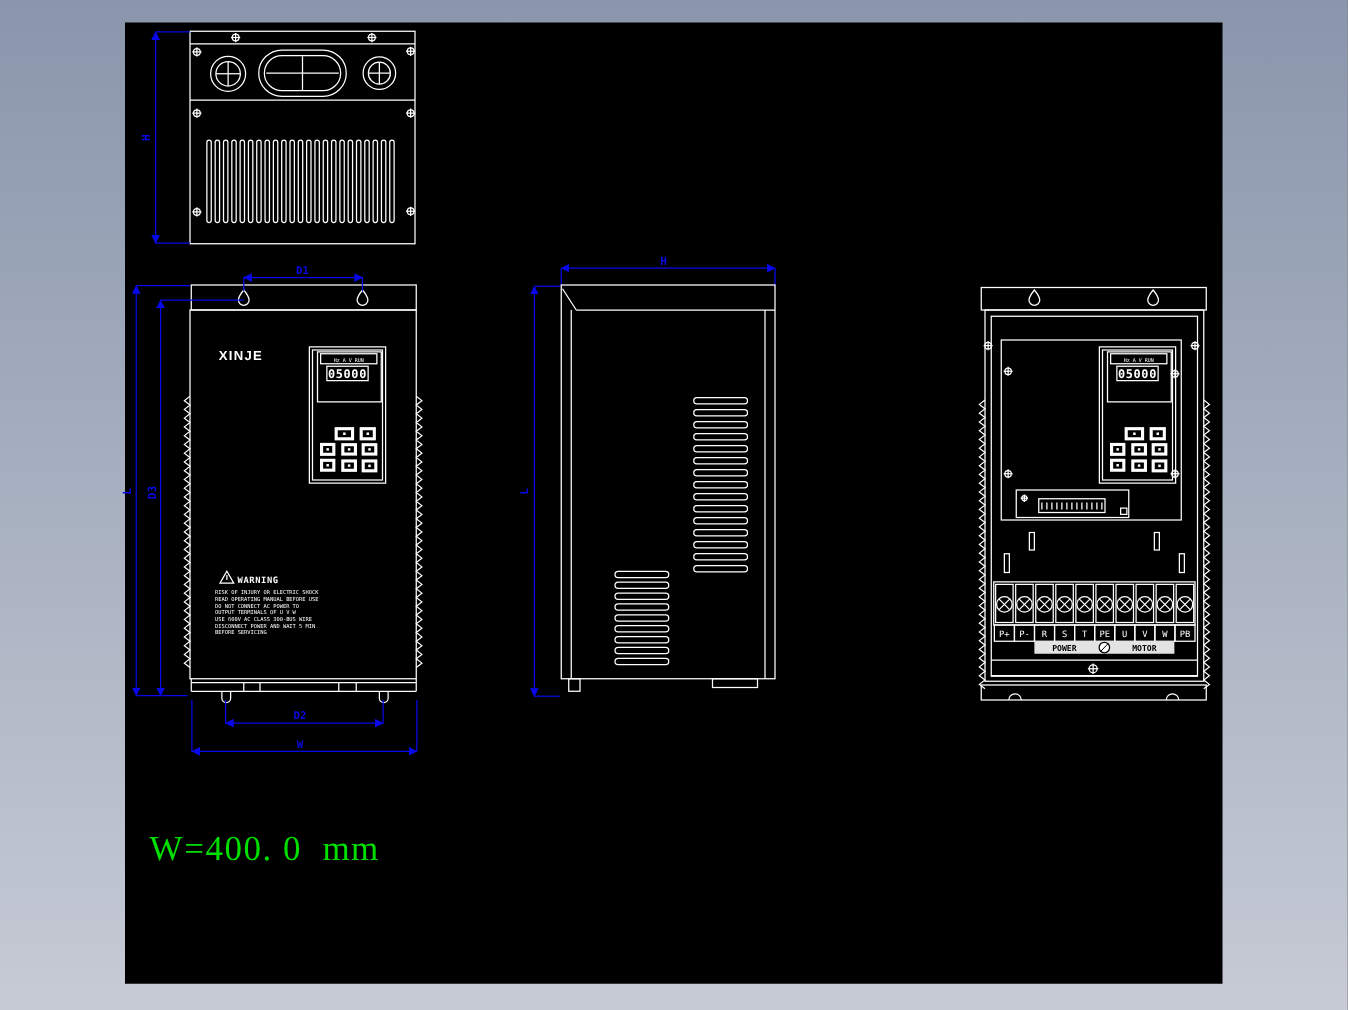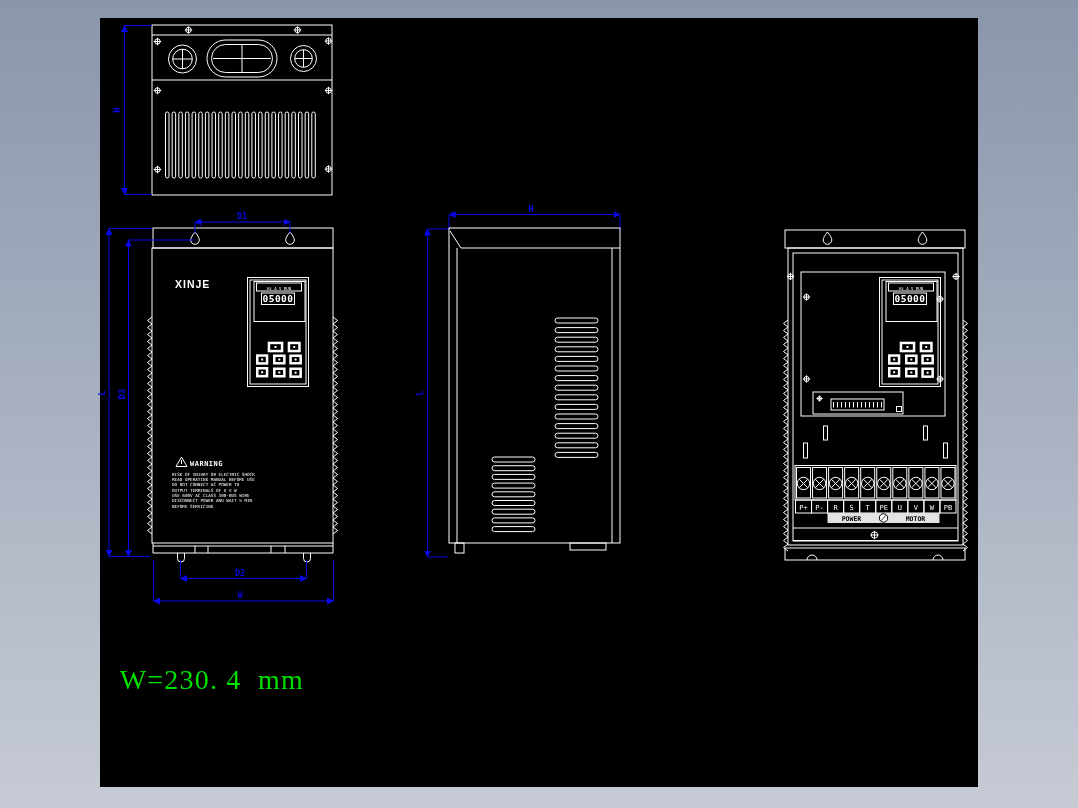--- a/index.html
+++ b/index.html
@@ -426,19 +426,19 @@
           <line class="w" x1="865.5" y1="402" x2="865.5" y2="407.5"></line>
           <line class="w" x1="869.5" y1="402" x2="869.5" y2="407.5"></line>
           <line class="w" x1="873.5" y1="402" x2="873.5" y2="407.5"></line>
           <line class="w" x1="877.5" y1="402" x2="877.5" y2="407.5"></line>
           <line class="w" x1="881.5" y1="402" x2="881.5" y2="407.5"></line>
         </g>
     </g>
   </svg>
 
   <div class="readout">
-    <div> W=230. 4  mm</div>
+    <div> W=400. 0  mm</div>
     
     
     
     
   </div>
 </div>
 
 </body></html>

